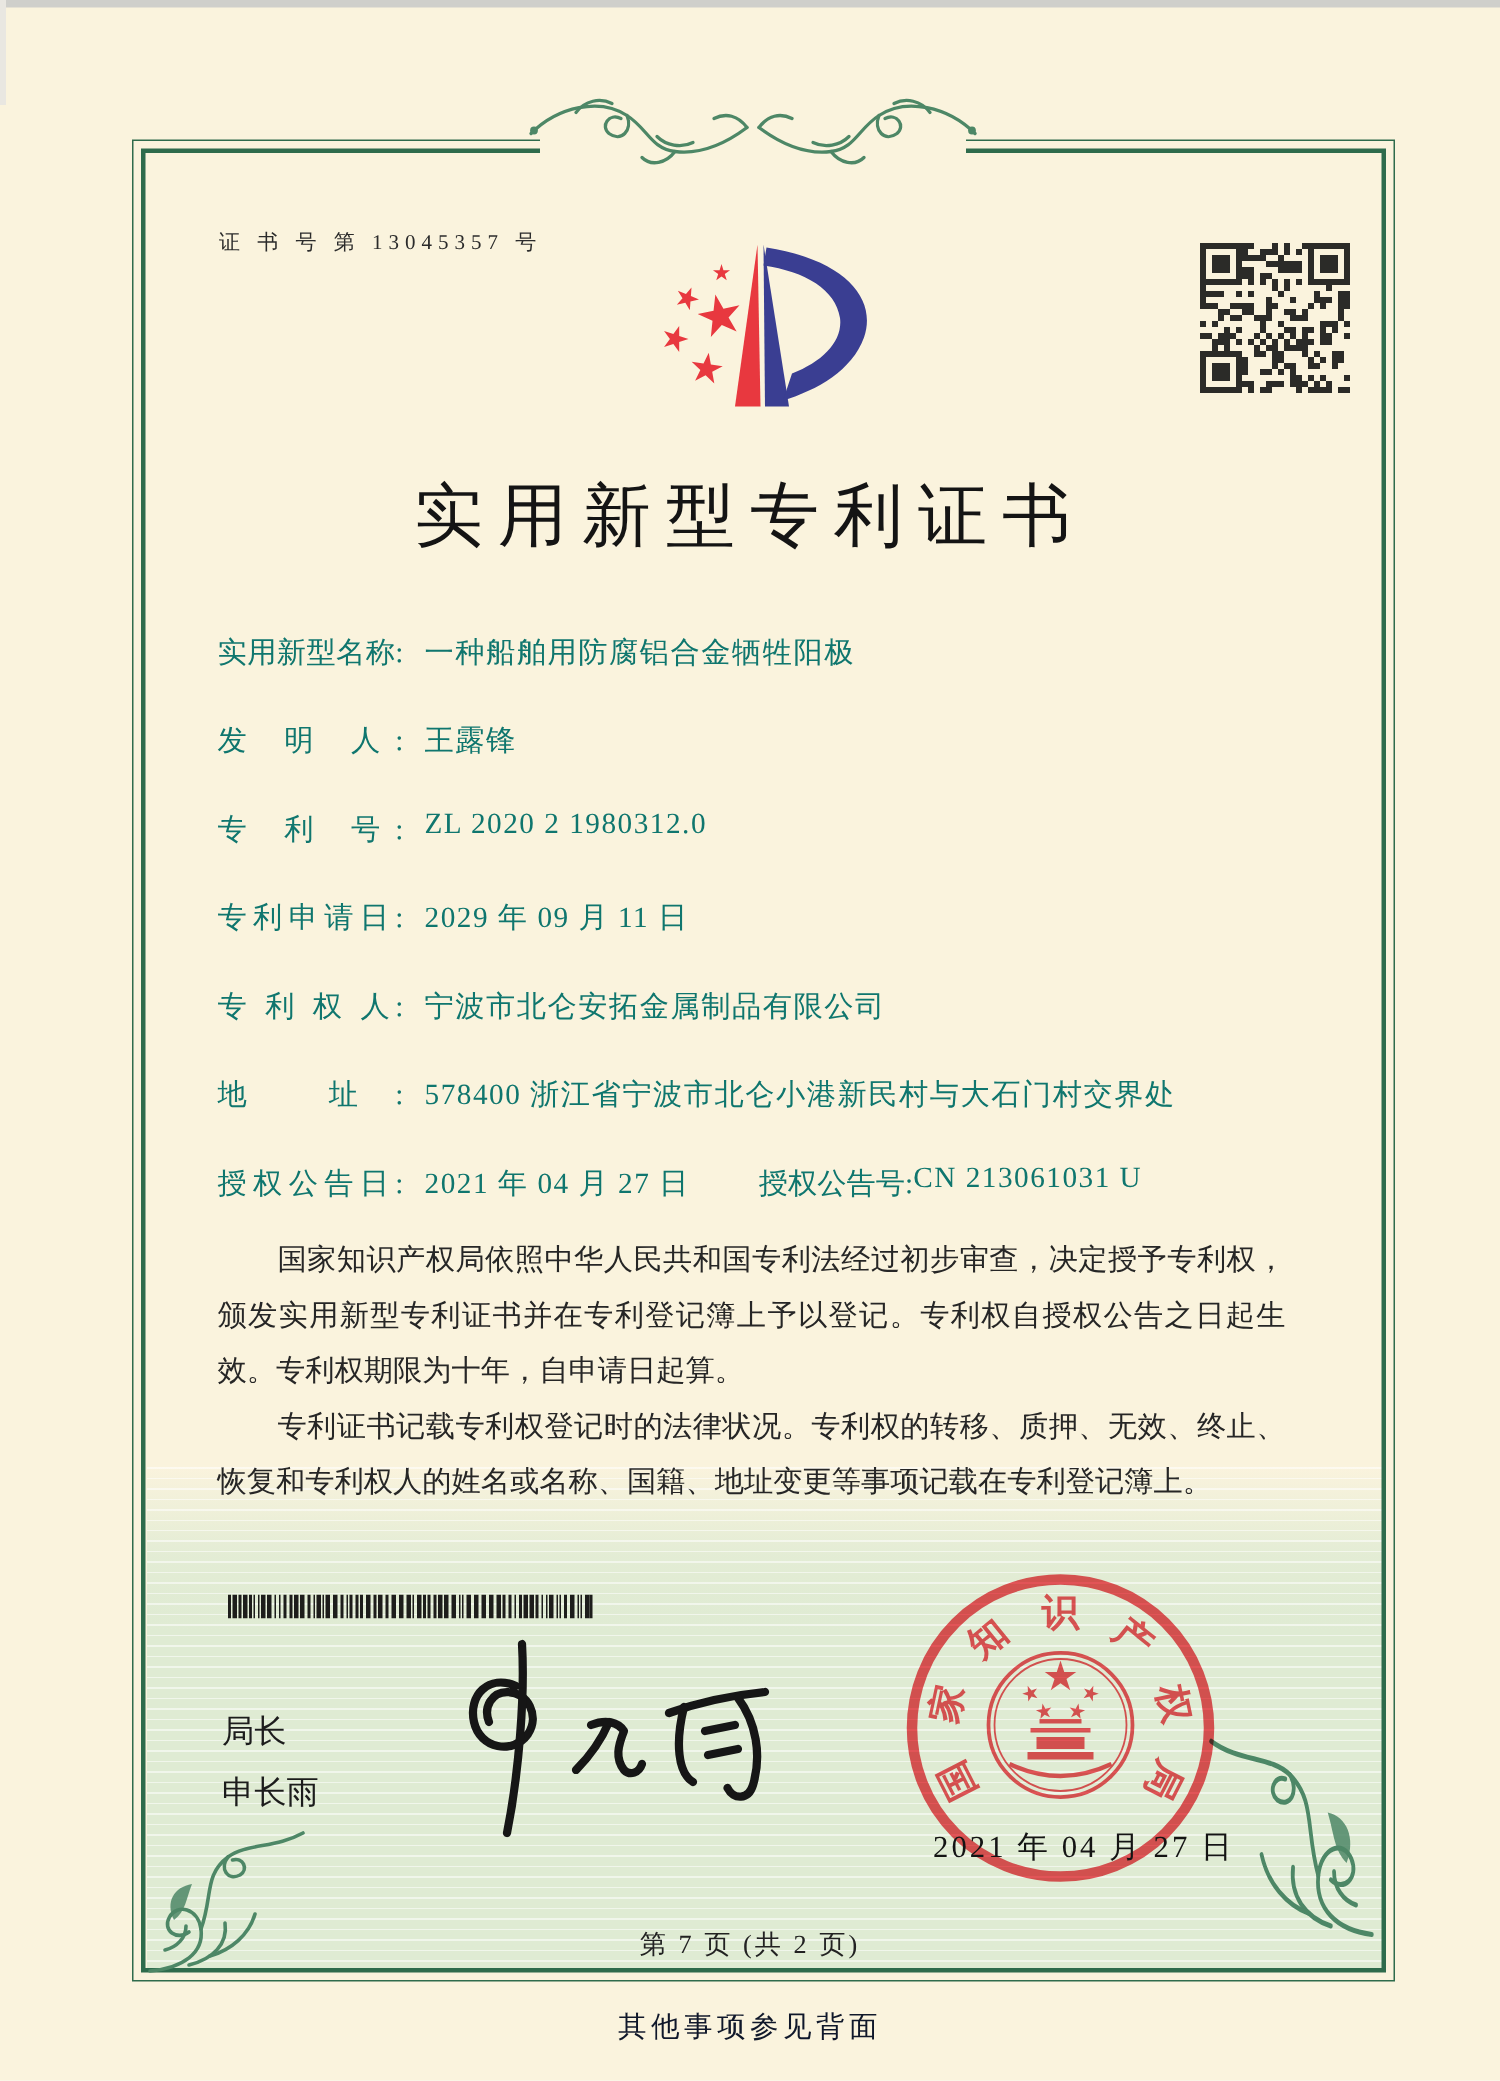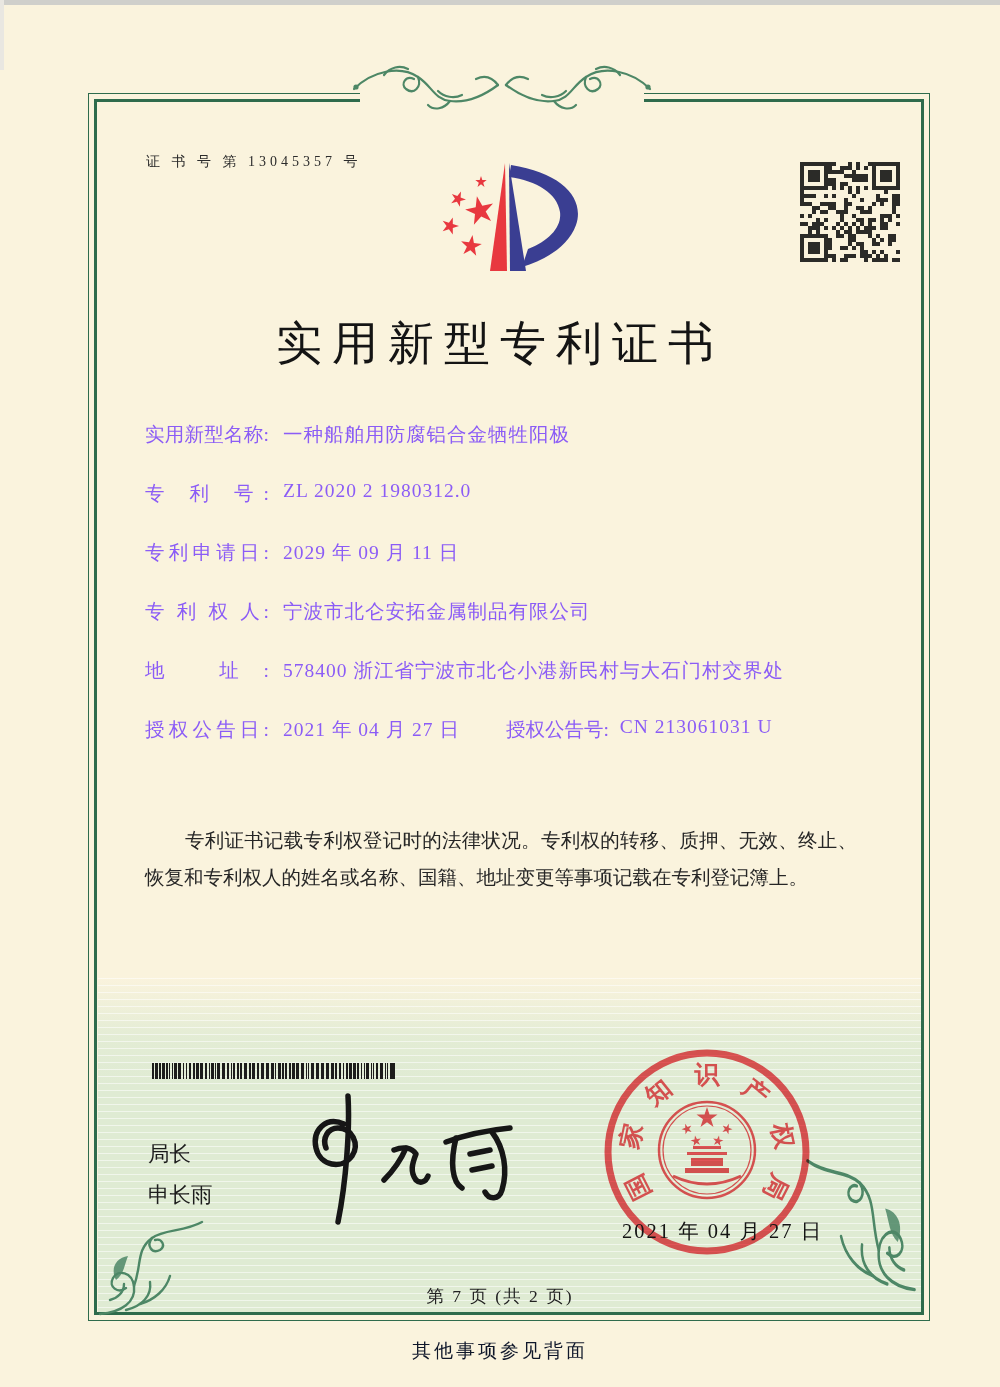--- a/index.html
+++ b/index.html
@@ -47,27 +47,27 @@
   }
   .logo { position:absolute; left:425px; top:153px; }
   .qr { position:absolute; left:800px; top:162px; }
 
   .title {
     position:absolute; left:0; top:313px; width:100%;
     text-align:center; font-size:46px; font-weight:400;
     letter-spacing:10px; color:#141414;
   }
 
-  .fields { position:absolute; left:145px; top:421px; width:740px; font-size:19.5px; color:#8b5cf6; }
+  .fields { position:absolute; left:145px; top:421px; width:740px; font-size:19.5px; color:#0f766e; }
   .frow { display:flex; align-items:flex-start; height:59px; }
   .flabel {
     flex:none; display:inline-block; width:124px; margin-right:14px;
     text-align:justify; text-align-last:justify;
   }
-  .flabel2 { flex:none; margin-left:46px; margin-right:11px; }
+  .flabel2 { flex:none; margin-left:46px; margin-right:0; }
   .fvalue { letter-spacing:1px; white-space:nowrap;text-align:right; }
 
   .paras {
     position:absolute; left:145px; top:822px; width:712px;
     font-size:19.5px; line-height:37px; text-align:justify; color:#262626;
   }
   .paras p { text-indent:2.05em; }
 
   .barcode { position:absolute; left:152px; top:1063px; }
 
@@ -457,20 +457,24 @@
   </svg>
 
 <div class="title">实用新型专利证书</div>
 
 <div class="fields">
   <div class="frow">
     <span class="flabel">实用新型名称:</span>
     <span class="fvalue">一种船舶用防腐铝合金牺牲阳极</span>
   </div>
   <div class="frow">
+    <span class="flabel">发 明 人:</span>
+    <span class="fvalue">王露锋</span>
+  </div>
+  <div class="frow">
     <span class="flabel">专 利 号:</span>
     <span class="fvalue">ZL 2020 2 1980312.0</span>
   </div>
   <div class="frow">
     <span class="flabel">专利申请日:</span>
     <span class="fvalue">2029 年 09 月 11 日</span>
   </div>
   <div class="frow">
     <span class="flabel">专 利 权 人:</span>
     <span class="fvalue">宁波市北仑安拓金属制品有限公司</span>
@@ -481,20 +485,21 @@
   </div>
   <div class="frow">
     <span class="flabel">授权公告日:</span>
     <span class="fvalue">2021 年 04 月 27 日</span>
     <span class="flabel2">授权公告号:</span>
     <span class="fvalue">CN 213061031 U</span>
   </div>
 </div>
 
 <div class="paras">
+  <p>国家知识产权局依照中华人民共和国专利法经过初步审查，决定授予专利权，颁发实用新型专利证书并在专利登记簿上予以登记。专利权自授权公告之日起生效。专利权期限为十年，自申请日起算。</p>
   <p>专利证书记载专利权登记时的法律状况。专利权的转移、质押、无效、终止、恢复和专利权人的姓名或名称、国籍、地址变更等事项记载在专利登记簿上。</p>
 </div>
 
 <svg class="barcode" id="barcode-svg" width="245" height="16" viewBox="0 0 245 16">
     <rect x="0" y="0" width="2" height="16" fill="#1d1d1b"></rect>
     <rect x="3" y="0" width="3" height="16" fill="#1d1d1b"></rect>
     <rect x="7" y="0" width="2" height="16" fill="#1d1d1b"></rect>
     <rect x="10" y="0" width="3" height="16" fill="#1d1d1b"></rect>
     <rect x="14" y="0" width="2" height="16" fill="#1d1d1b"></rect>
     <rect x="17" y="0" width="1" height="16" fill="#1d1d1b"></rect>

